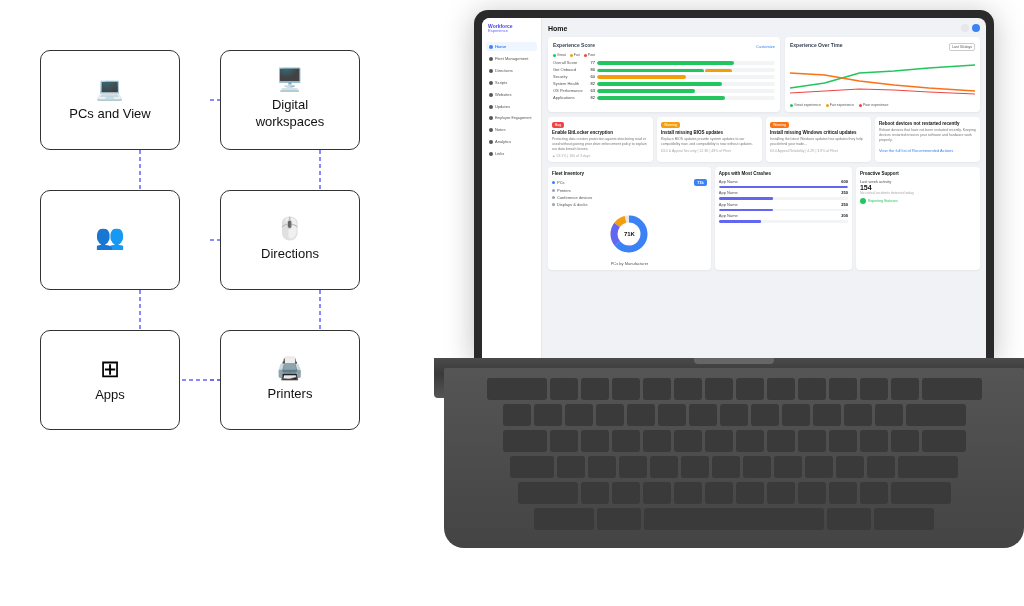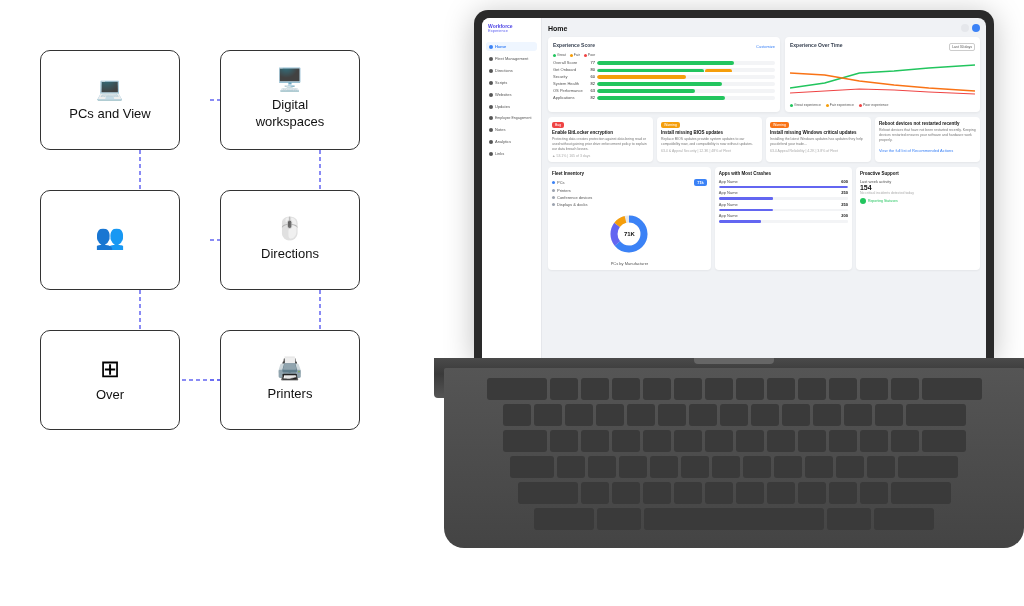--- a/index.html
+++ b/index.html
@@ -487,21 +487,21 @@
     <span class="icon" style="font-size:24px;">👥</span>
   </div>
 
   <div class="node node-access">
     <span class="icon">🖱️</span>
     <span class="label">Directions</span>
   </div>
 
   <div class="node node-apps">
     <span class="icon" style="font-size:24px;">⊞</span>
-    <span class="label">Over</span>
+    <span class="label">Apps</span>
   </div>
 
   <div class="node node-printers">
     <span class="icon">🖨️</span>
     <span class="label">Printers</span>
   </div>
 </div>
 
 <div class="laptop-wrapper">
   <div class="laptop-screen-outer">

